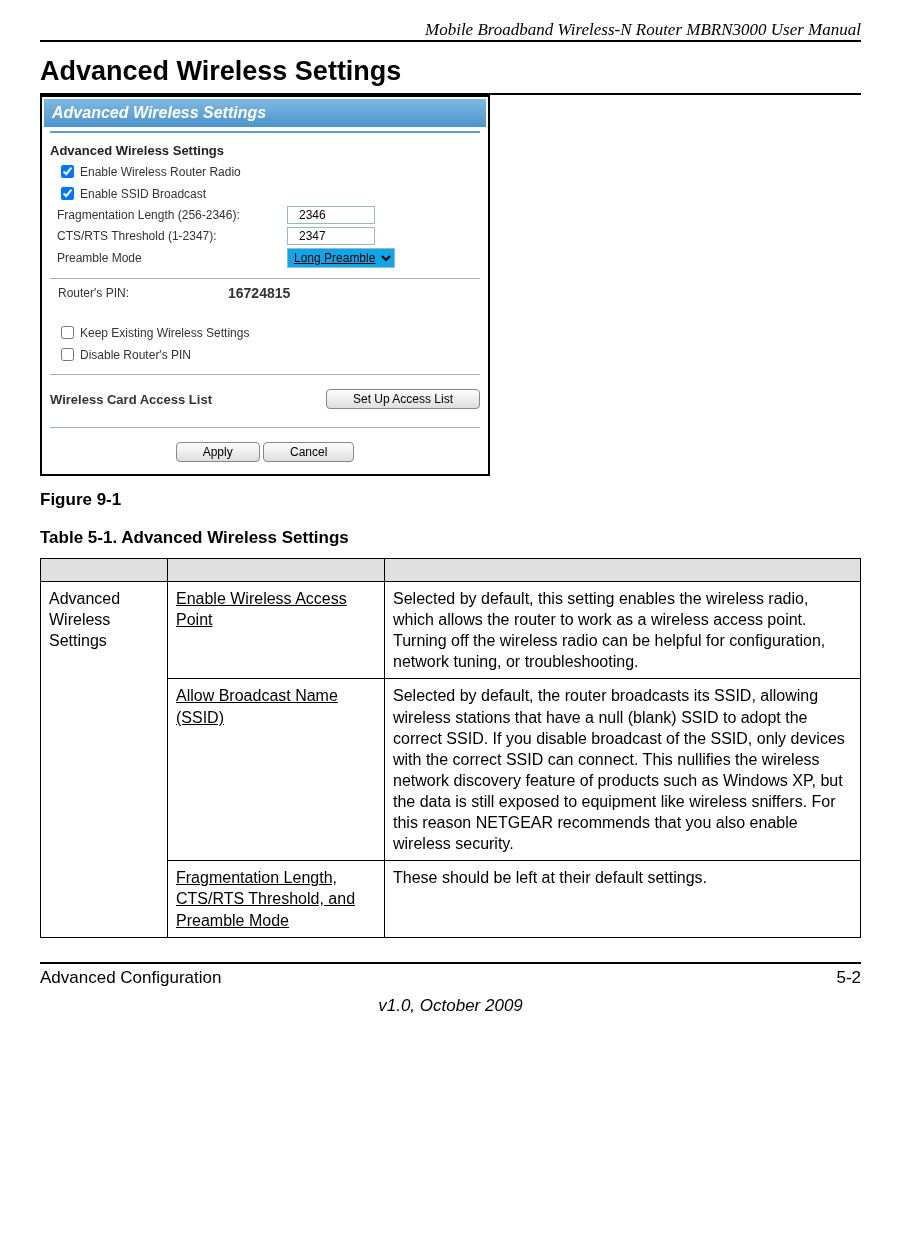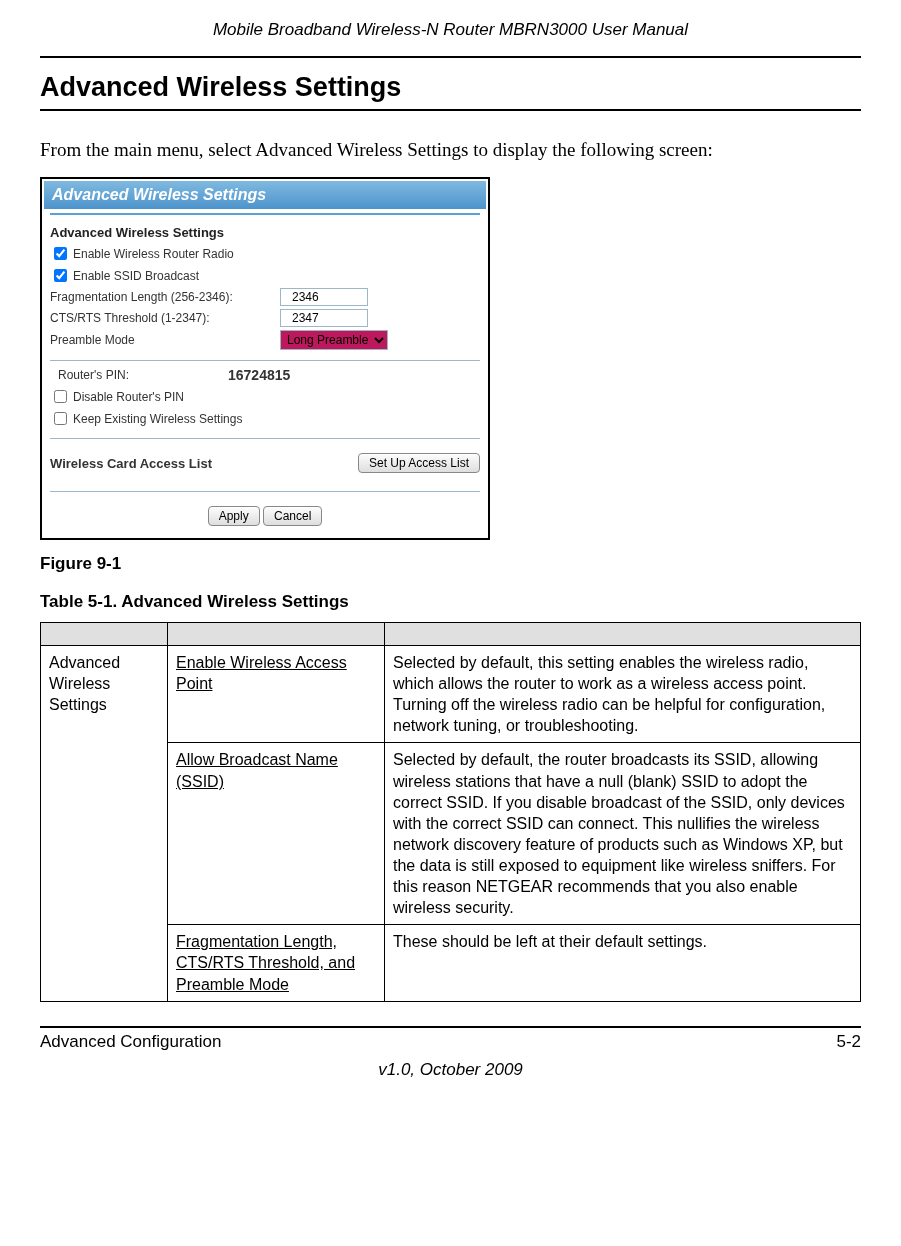--- a/index.html
+++ b/index.html
@@ -8,24 +8,24 @@
       background: #fff;
       font-family: Arial, Helvetica, sans-serif;
       color: #000;
       width: 901px;
     }
     .page {
       padding: 20px 40px 10px 40px;
     }
     .doc-title {
       font-style: italic;
-      font-family: Liberation Sans, sans-serif;
-      font-size: 17px;
-      text-align: center;
-      padding-bottom: 16px;
+      font-family: Liberation Serif, serif;
+      font-size: 17px;
+      text-align: right;
+      padding-bottom: 0;
     }
     .doc-title-rule {
       border: none;
       border-top: 2px solid #000;
       margin: 0 0 14px 0;
     }
     h1.section-title {
       font-size: 27px;
       font-weight: bold;
       font-family: Arial, Helvetica, sans-serif;
@@ -69,52 +69,53 @@
     }
     .section-label {
       font-weight: bold;
       color: #222;
       margin: 8px 0 4px 0;
       font-size: 13px;
     }
     .checkbox-row, .form-row {
       display: flex;
       align-items: center;
-      margin: 3px 0;
+      margin: 3px 7px;
       font-size: 12px;
       color: #333;
     }
     .checkbox-row input {
       margin-right: 6px;
     }
     .form-row .lbl {
       flex: 0 0 230px;
     }
     .tiny-input {
       width: 64px;
       font-size: 12px;
       border: 1px solid #9bb7c8;
       background: #fff;
       padding: 1px 11px;
     }
     .select {
       font-size: 12px;
       border: 1px solid #9bb7c8;
-      background: #be185d;
+      background: #0ea5e9;
       padding: 1px 2px;
+      text-decoration: underline;
     }
     .hr-dark {
       border: none;
       border-top: 1px solid #9bb7c8;
       margin: 10px 0 6px 0;
     }
     .pin-row {
       display: flex;
       align-items: center;
-      margin: 4px 0 4px 8px;
+      margin: 4px 0 22px 8px;
     }
     .pin-row .lbl {
       flex: 0 0 170px;
       font-size: 12px;
       color: #333;
     }
     .pin-row .val {
       font-weight: bold;
       font-size: 14px;
     }
@@ -123,21 +124,21 @@
       align-items: center;
       justify-content: space-between;
       margin-top: 14px;
     }
     .access-row .lbl {
       font-weight: bold;
       font-size: 13px;
     }
     .btn {
       font-size: 12px;
-      padding: 2px 10px;
+      padding: 2px 26px;
       border: 1px solid #888;
       border-radius: 4px;
       background: linear-gradient(#fdfdfd, #dedede);
       box-shadow: inset 0 1px 0 #fff;
       cursor: pointer;
     }
     .submit-row {
       text-align: center;
       margin: 14px 0 6px 0;
     }
@@ -192,21 +193,20 @@
   </style>
 </head>
 <body>
 
 <div class="page">
   <div class="doc-title">Mobile Broadband Wireless-N Router MBRN3000 User Manual</div>
   <hr class="doc-title-rule">
 
   <h1 class="section-title">Advanced Wireless Settings</h1>
 
-  <p class="intro">From the main menu, select Advanced Wireless Settings to display the following screen:</p>
 
   <div class="shot">
     <div class="panel-head">Advanced Wireless Settings</div>
     <div class="panel-body">
       <hr class="blue-rule">
 
       <div class="section-label">Advanced Wireless Settings</div>
 
       <div class="checkbox-row">
         <input type="checkbox" checked="" style="">
@@ -233,25 +233,25 @@
       </div>
 
       <hr class="hr-dark">
 
       <div class="pin-row">
         <span class="lbl">Router's PIN:</span>
         <span class="val">16724815</span>
       </div>
       <div class="checkbox-row">
         <input type="checkbox" style="">
-        <span>Disable Router's PIN</span>
+        <span>Keep Existing Wireless Settings</span>
       </div>
       <div class="checkbox-row">
         <input type="checkbox" style="">
-        <span>Keep Existing Wireless Settings</span>
+        <span>Disable Router's PIN</span>
       </div>
 
       <hr class="hr-dark">
 
       <div class="access-row">
         <span class="lbl">Wireless Card Access List</span>
         <button class="btn">Set Up Access List</button>
       </div>
 
       <hr class="hr-dark" style="margin-top:18px">

